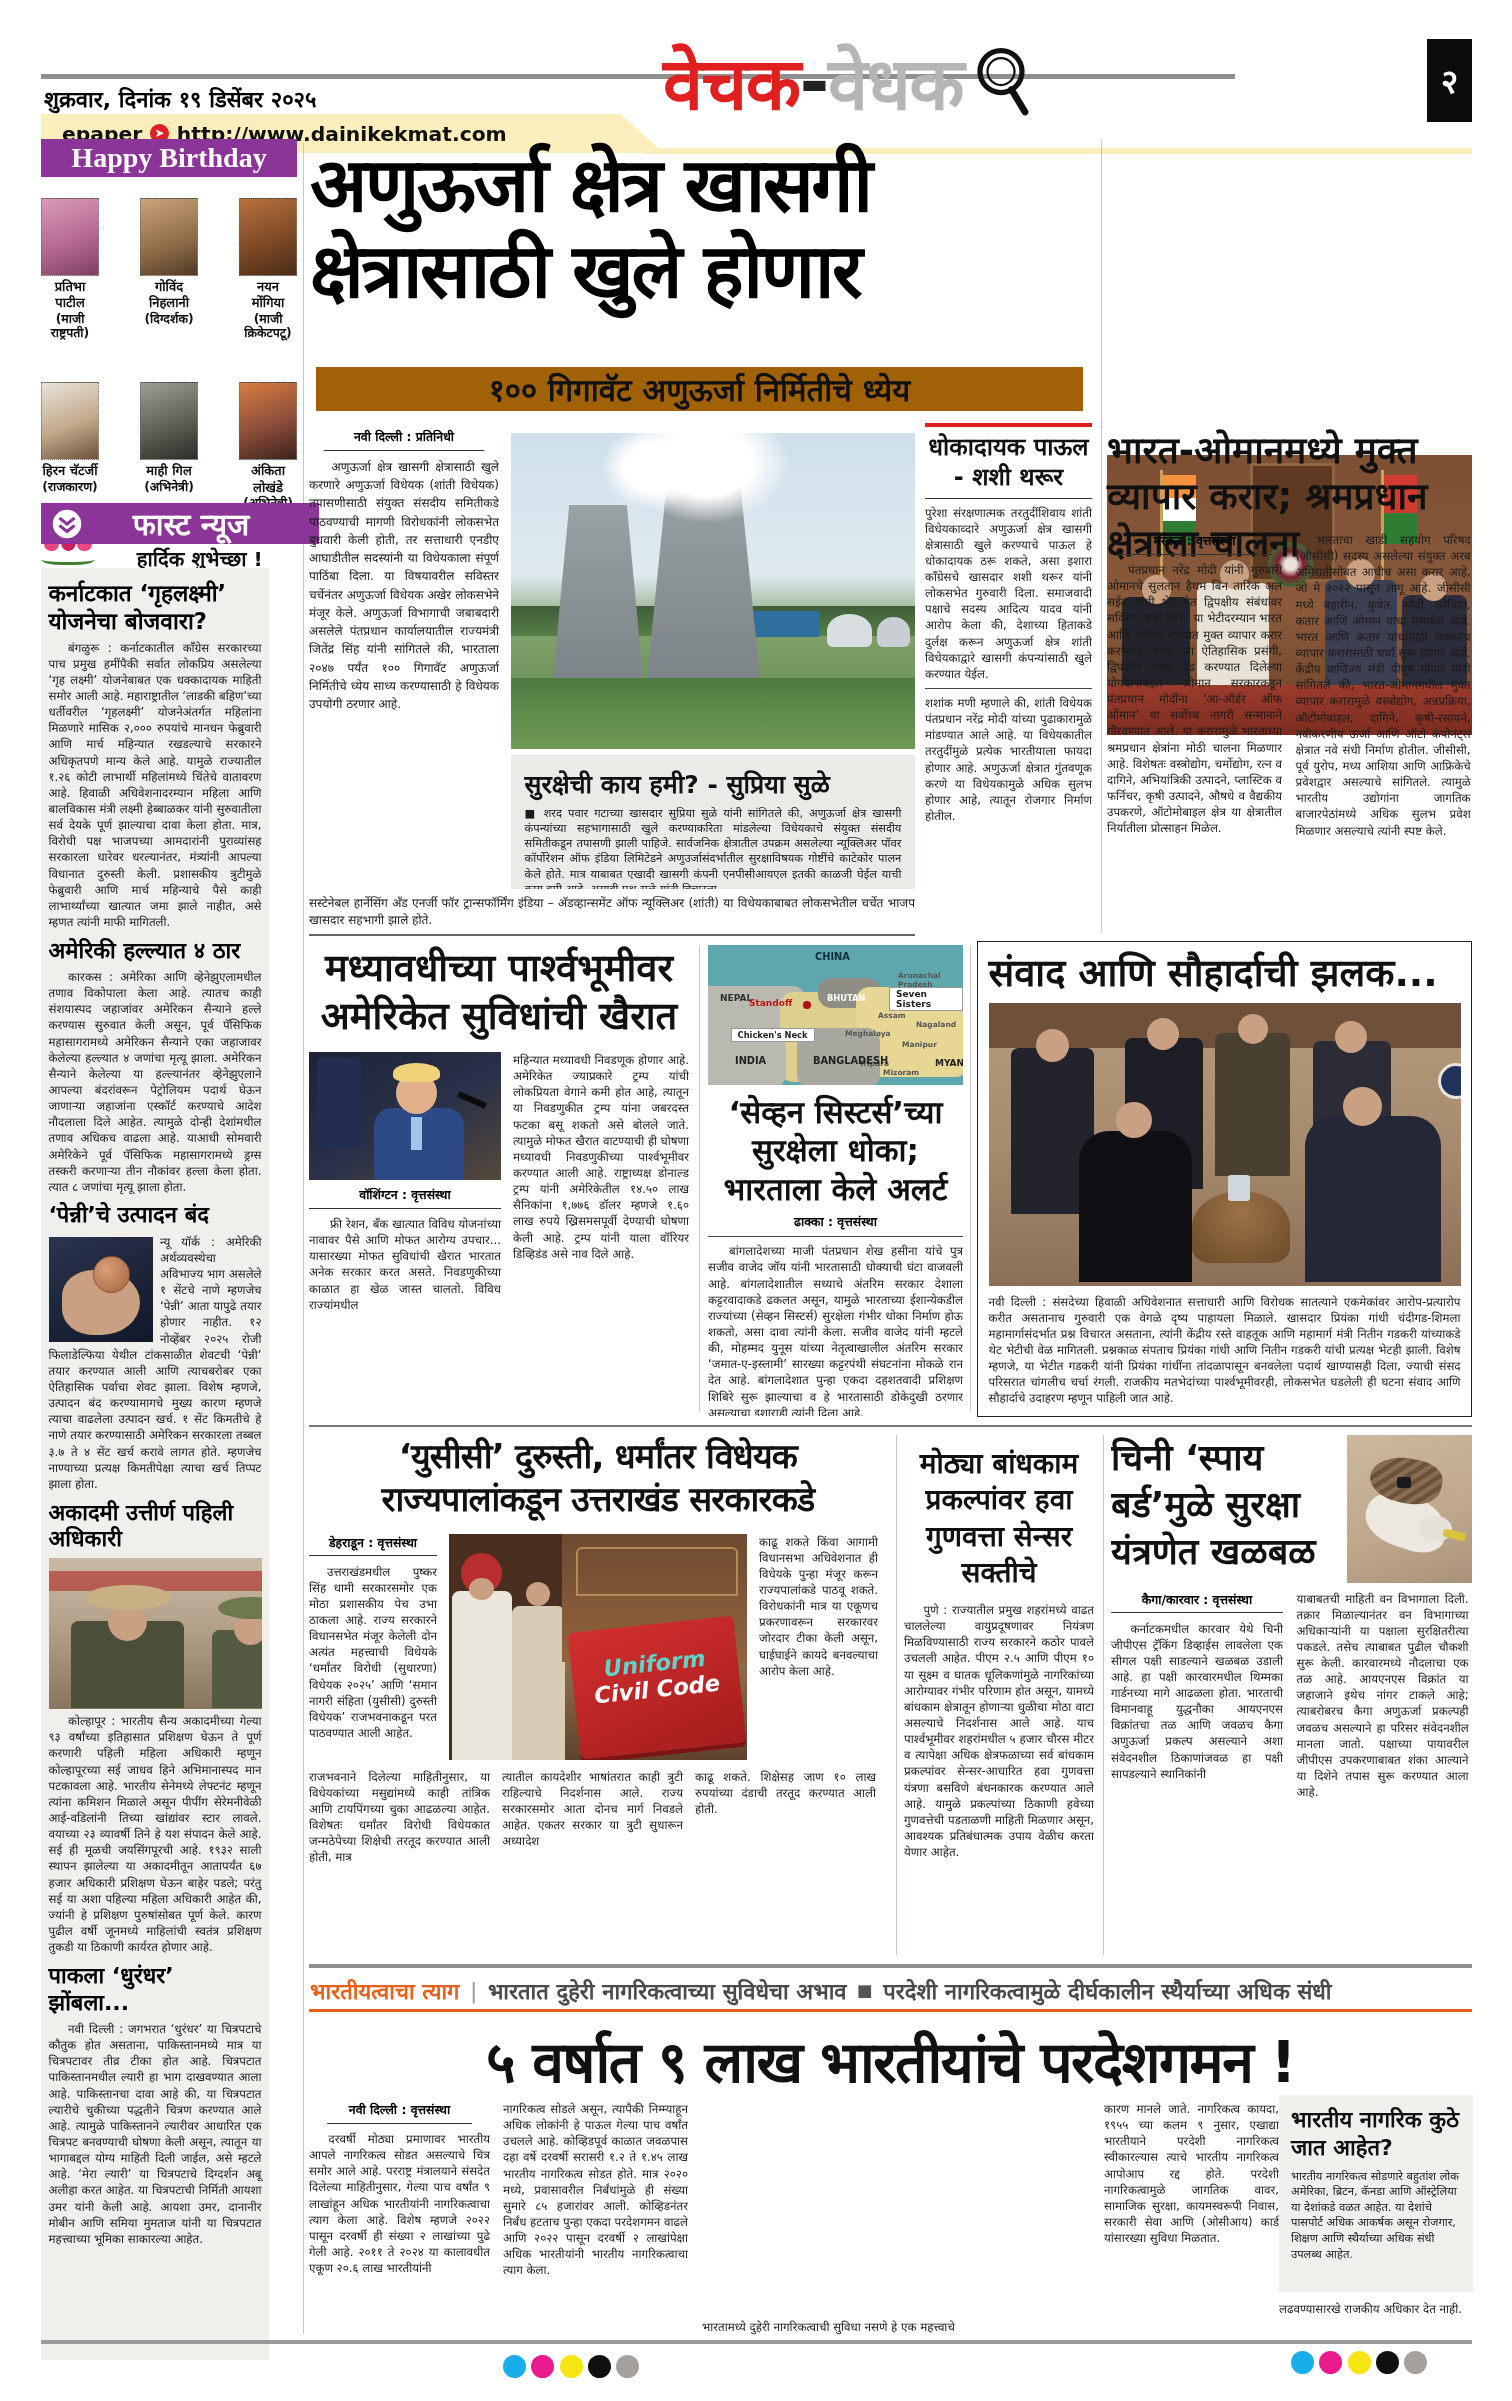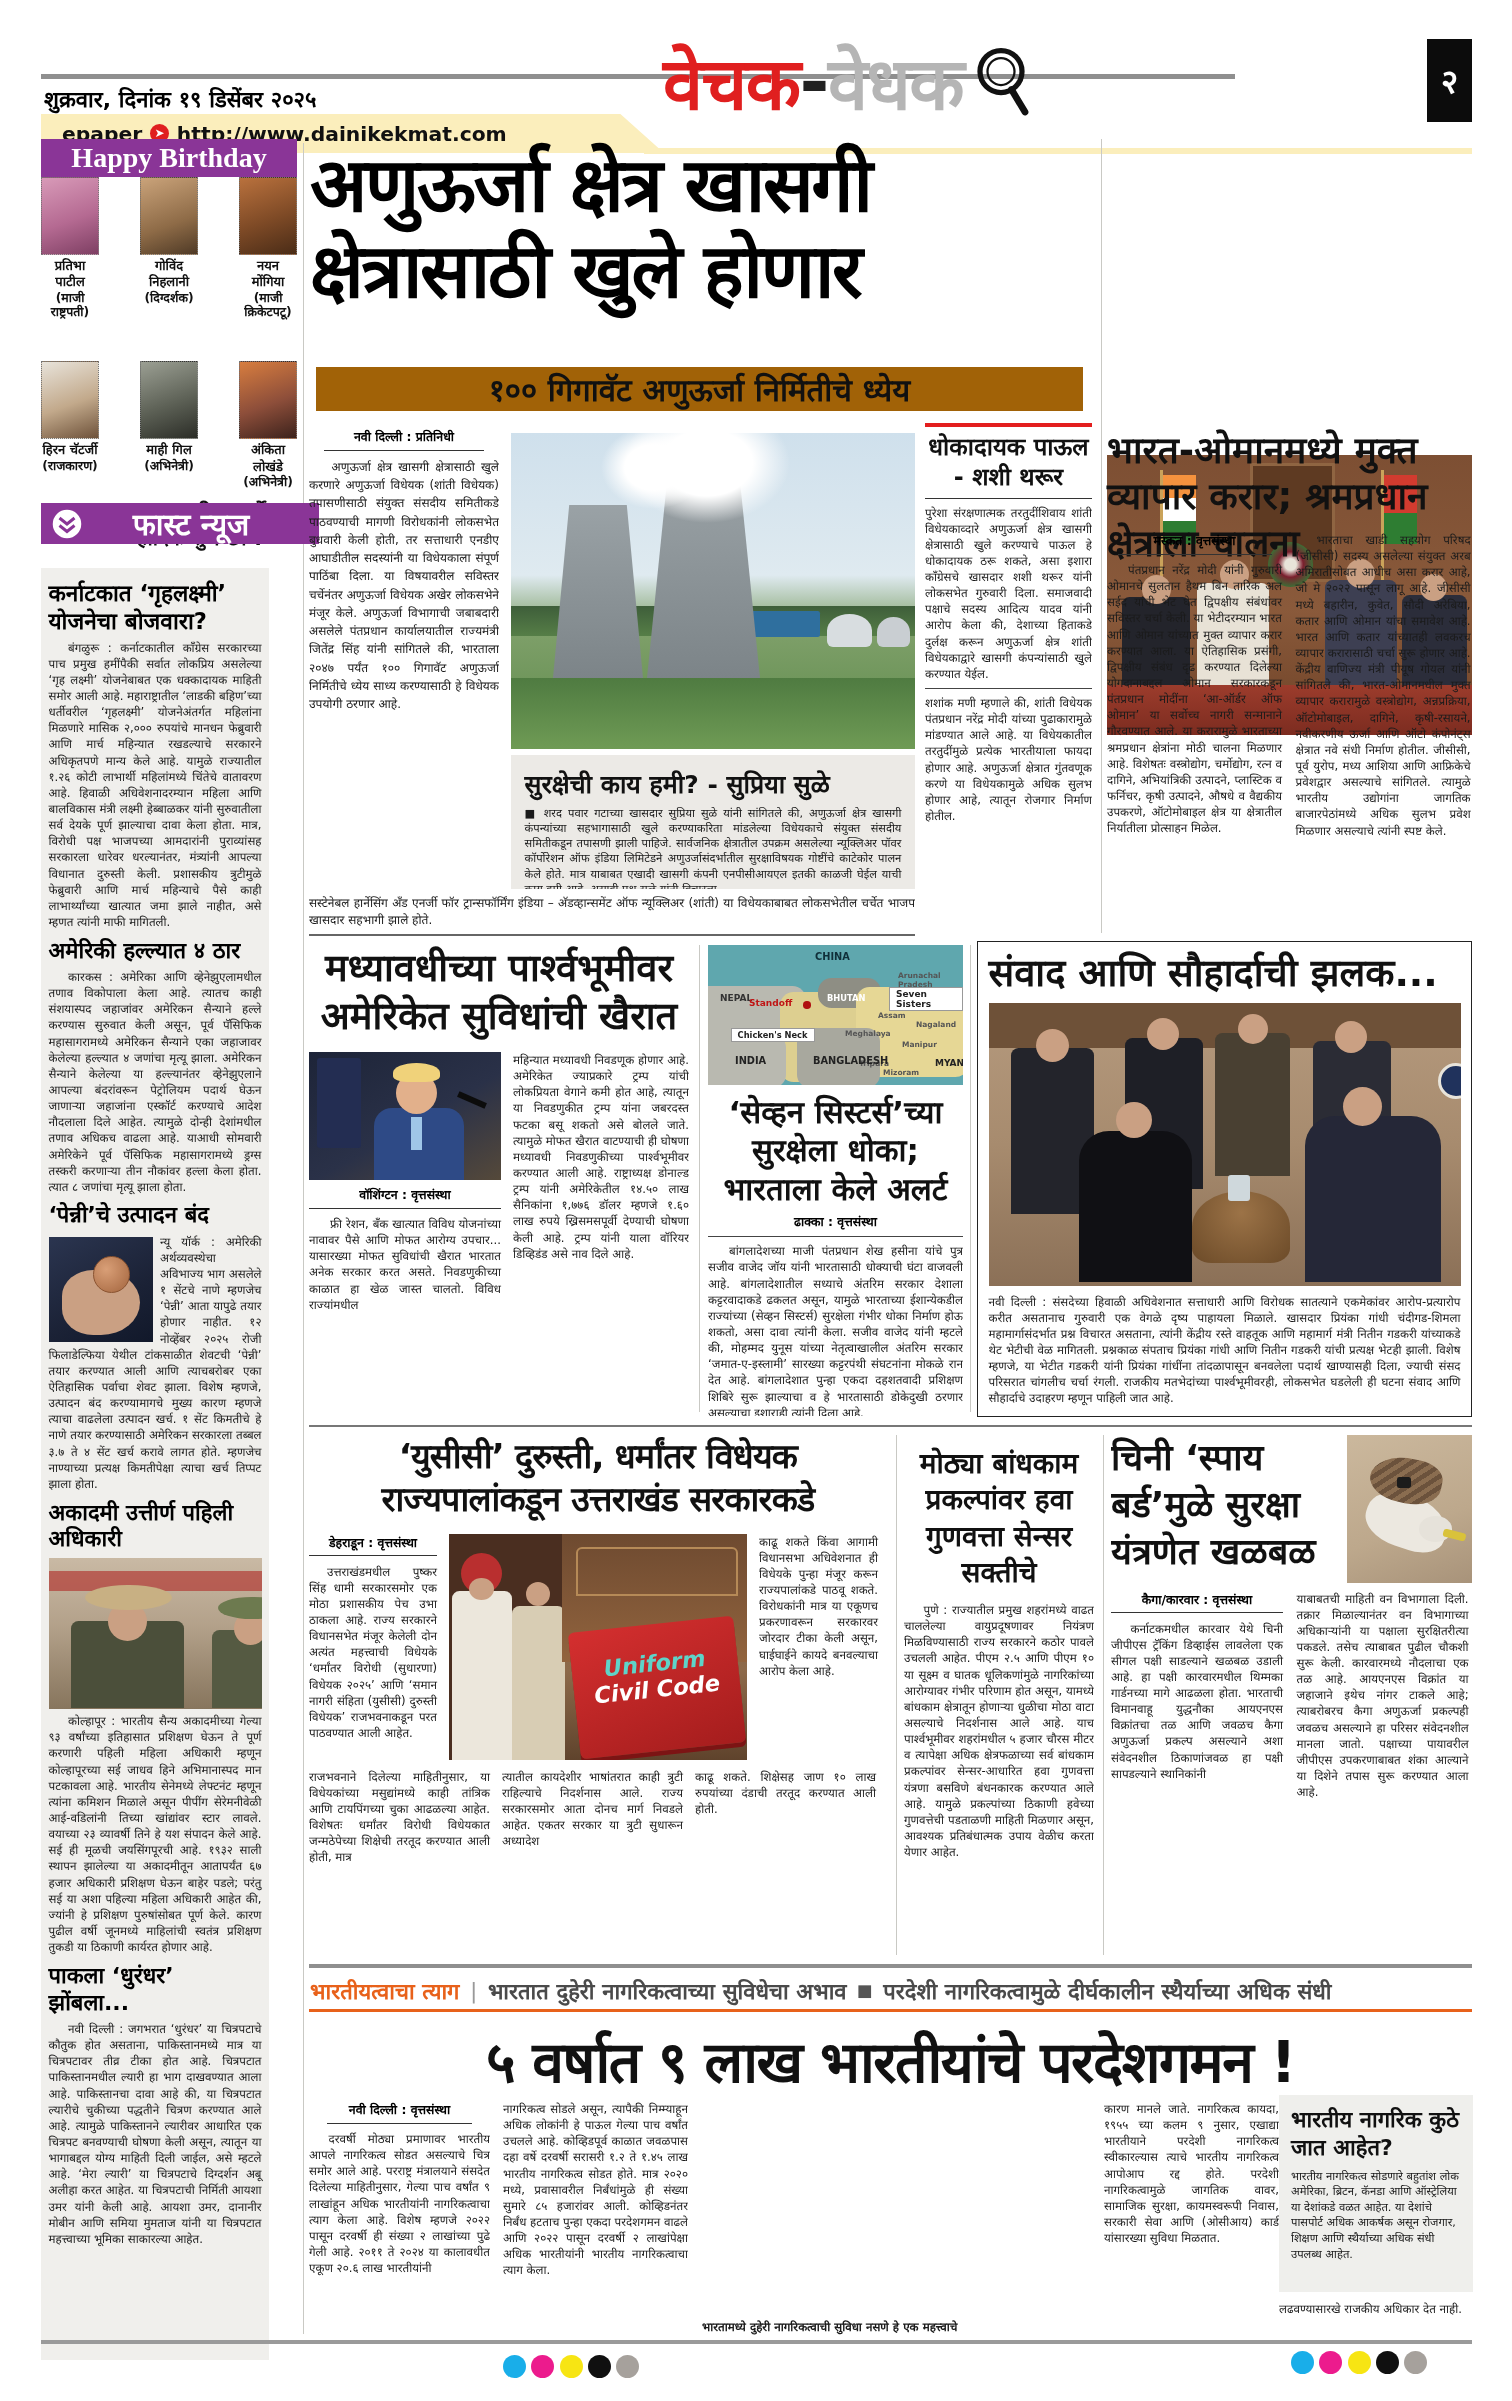--- a/index.html
+++ b/index.html
@@ -103,21 +103,21 @@
   </div>
 
   <div class="abs pagenum" style="left:1427px;top:39px;width:45px;height:83px;">२</div>
 
   <div class="vline" style="left:303px;top:143px;height:2191px;"></div>
 
   <div class="abs" style="left:41px;top:139px;width:256px;">
     <div class="bday-head" style="height:38px;">
       <span>Happy Birthday</span>
     </div>
-    <div class="bgrid" style="margin-top:0;gap:41px;">
+    <div class="bgrid" style="margin-top:21px;gap:41px;">
       <div class="bcell">
         <div class="bphoto photo" style="background:linear-gradient(160deg,#d89ab8 0%,#b56a92 55%,#7e3f63 100%);"></div>
         <div class="bname">प्रतिभा पाटील</div>
         <div class="brole">(माजी राष्ट्रपती)</div>
       </div>
       <div class="bcell">
         <div class="bphoto photo" style="background:linear-gradient(160deg,#caa37a 0%,#8e6b47 60%,#4f3a26 100%);"></div>
         <div class="bname">गोविंद निहलानी</div>
         <div class="brole">(दिग्दर्शक)</div>
       </div>
@@ -420,21 +420,21 @@
   <div class="abs" style="left:309px;top:2009px;width:1163px;height:3px;background:#e8611a;"></div>
 
   <div class="abs em-h center" style="left:309px;top:2021px;width:1163px;">५ वर्षात ९ लाख भारतीयांचे परदेशगमन !</div>
 
   <div class="abs hidden-flow" style="left:309px;top:2101px;width:181px;height:233px;">
     <div class="dl center" style="border-bottom:1.5px solid #333;padding-bottom:4.5px;margin:0 18px 7.5px 18px;">नवी दिल्ली : वृत्तसंस्था</div>
     <div class="bd" style="text-indent:19.6px;">दरवर्षी मोठ्या प्रमाणावर भारतीय आपले नागरिकत्व सोडत असल्याचे चित्र समोर आले आहे. परराष्ट्र मंत्रालयाने संसदेत दिलेल्या माहितीनुसार, गेल्या पाच वर्षांत ९ लाखांहून अधिक भारतीयांनी नागरिकत्वाचा त्याग केला आहे. विशेष म्हणजे २०२२ पासून दरवर्षी ही संख्या २ लाखांच्या पुढे गेली आहे. २०११ ते २०२४ या कालावधीत एकूण २०.६ लाख भारतीयांनी</div>
   </div>
   <div class="abs bd hidden-flow" style="left:503px;top:2101px;width:185px;height:233px;">नागरिकत्व सोडले असून, त्यापैकी निम्म्याहून अधिक लोकांनी हे पाऊल गेल्या पाच वर्षांत उचलले आहे. कोव्हिडपूर्व काळात जवळपास दहा वर्षे दरवर्षी सरासरी १.२ ते १.४५ लाख भारतीय नागरिकत्व सोडत होते. मात्र २०२० मध्ये, प्रवासावरील निर्बंधांमुळे ही संख्या सुमारे ८५ हजारांवर आली. कोव्हिडनंतर निर्बंध हटताच पुन्हा एकदा परदेशगमन वाढले आणि २०२२ पासून दरवर्षी २ लाखांपेक्षा अधिक भारतीयांनी भारतीय नागरिकत्वाचा त्याग केला.</div>
 
-  <div class="abs bd" style="left:702px;top:2319px;width:377px;font-weight:700;">भारतामध्ये दुहेरी नागरिकत्वाची सुविधा नसणे हे एक महत्त्वाचे</div>
+  <div class="abs bd" style="left:702px;top:2319px;width:377px;font-weight:400;">भारतामध्ये दुहेरी नागरिकत्वाची सुविधा नसणे हे एक महत्त्वाचे</div>
 
   <div class="abs bd hidden-flow" style="left:1104px;top:2101px;width:175px;height:233px;">कारण मानले जाते. नागरिकत्व कायदा, १९५५ च्या कलम ९ नुसार, एखाद्या भारतीयाने परदेशी नागरिकत्व स्वीकारल्यास त्याचे भारतीय नागरिकत्व आपोआप रद्द होते. परदेशी नागरिकत्वामुळे जागतिक वावर, सामाजिक सुरक्षा, कायमस्वरूपी निवास, सरकारी सेवा आणि (ओसीआय) कार्ड यांसारख्या सुविधा मिळतात.</div>
 
   <div class="abs gbox2" style="left:1279px;top:2095px;width:194px;height:197px;">
     <div class="t">भारतीय नागरिक कुठे जात आहेत?</div>
     <div class="bd" style="text-align:left;font-size:11.3px;">भारतीय नागरिकत्व सोडणारे बहुतांश लोक अमेरिका, ब्रिटन, कॅनडा आणि ऑस्ट्रेलिया या देशांकडे वळत आहेत. या देशांचे पासपोर्ट अधिक आकर्षक असून रोजगार, शिक्षण आणि स्थैर्याच्या अधिक संधी उपलब्ध आहेत.</div>
   </div>
   <div class="abs bd" style="left:1279px;top:2301px;width:194px;">लढवण्यासारखे राजकीय अधिकार देत नाही.</div>
 
   <div class="abs" style="left:41px;top:2340px;width:1431px;height:3.8px;background:#9a9a9a;"></div>

